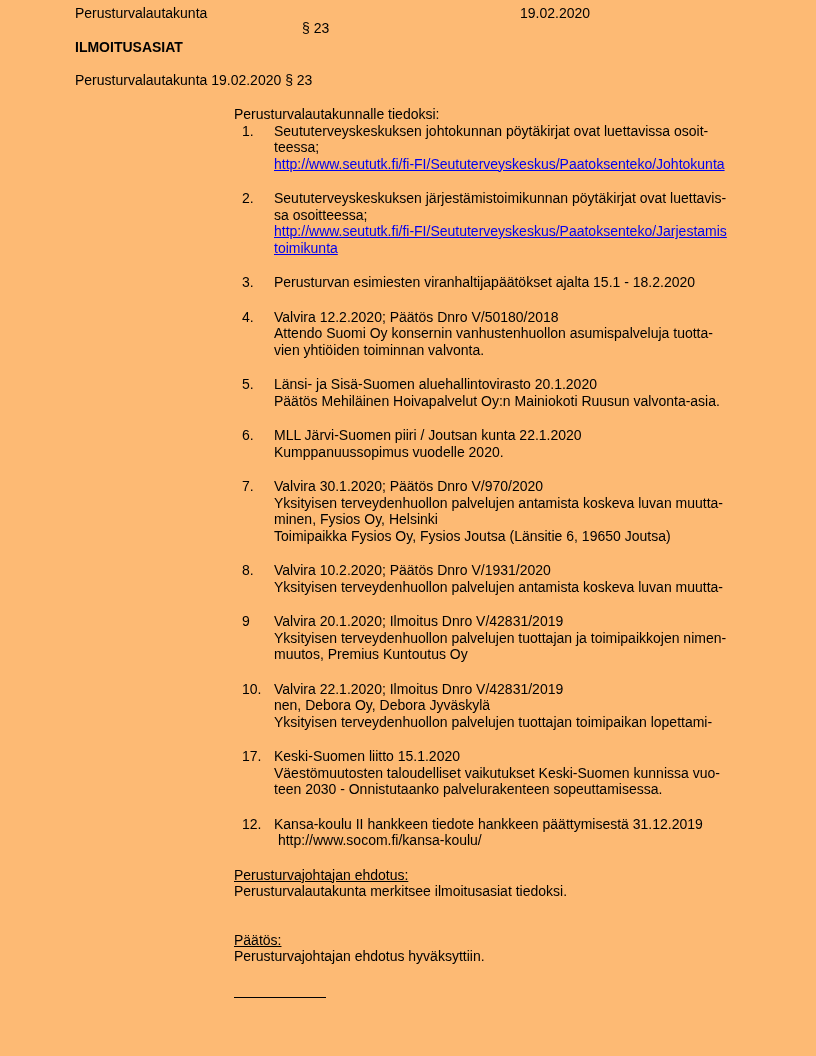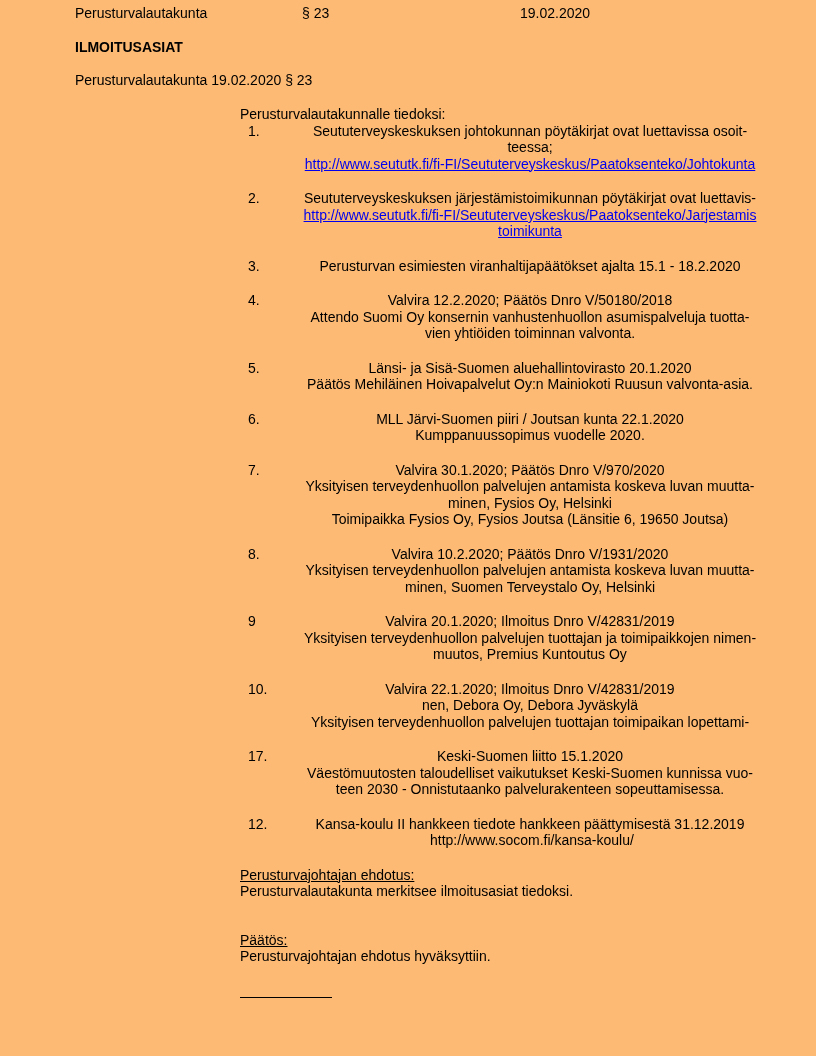--- a/index.html
+++ b/index.html
@@ -13,45 +13,45 @@
     height: 1056px;
     background: #fdba74;
     font-family: "Liberation Sans", "DejaVu Sans", sans-serif;
     font-size: 14px;
     line-height: 16.5px;
     color: #000000;
     overflow: hidden;
   }
   .abs { position: absolute; white-space: pre; }
   .hdr-committee { left: 75px;  top: 5px; }
-  .hdr-section   { left: 302px; top: 5px; }
+  .hdr-section   { left: 302px; top: 20px; }
   .hdr-date      { left: 520px; top: 5px; }
   .doc-title     { left: 75px;  top: 39px; font-weight: bold; }
   .meeting-line  { left: 75px;  top: 72px; }
 
   .content {
     position: absolute;
-    left: 240px;
+    left: 234px;
     top: 106px;
     width: 540px;
   }
   .intro { white-space: pre; }
   .item {
     display: flex;
     margin-bottom: 18px;
   }
   .item:first-child { margin-top: 0; }
   .list { margin-top: 0; }
   .num {
     flex: 0 0 40px;
     box-sizing: border-box;
     padding-left: 8px;
     white-space: pre;
   }
-  .lines { flex: 1 1 auto; min-width: 0; text-align: center; }
+  .lines { flex: 1 1 auto; min-width: 0; }
   .doc-line { white-space: pre; }
   a.doc-link {
     display: block;
     color: #0000ee;
     white-space: pre;
     cursor: pointer;
   }
   .para { margin-top: 3px; }
   .para.decision { margin-top: 32px; }
   .underlined { text-decoration: underline; white-space: pre; }
@@ -86,20 +86,21 @@
             <div class="doc-line">Seututerveyskeskuksen johtokunnan pöytäkirjat ovat luettavissa osoit-</div>
             <div class="doc-line">teessa;</div>
             <a href="#" class="doc-link">http://www.seututk.fi/fi-FI/Seututerveyskeskus/Paatoksenteko/Johtokunta</a>
           </div>
   </div>
 
   <div class="item">
     <div class="num">2.</div>
     <div class="lines">
             <div class="doc-line">Seututerveyskeskuksen järjestämistoimikunnan pöytäkirjat ovat luettavis-</div>
+            <div class="doc-line">sa osoitteessa;</div>
             <a href="#" class="doc-link">http://www.seututk.fi/fi-FI/Seututerveyskeskus/Paatoksenteko/Jarjestamis</a>
             <a href="#" class="doc-link">toimikunta</a>
           </div>
   </div>
 
   <div class="item">
     <div class="num">3.</div>
     <div class="lines">
             <div class="doc-line">Perusturvan esimiesten viranhaltijapäätökset ajalta 15.1 - 18.2.2020</div>
           </div>
@@ -138,21 +139,20 @@
             <div class="doc-line">minen, Fysios Oy, Helsinki</div>
             <div class="doc-line">Toimipaikka Fysios Oy, Fysios Joutsa (Länsitie 6, 19650 Joutsa)</div>
           </div>
   </div>
 
   <div class="item">
     <div class="num">8.</div>
     <div class="lines">
             <div class="doc-line">Valvira 10.2.2020; Päätös Dnro V/1931/2020</div>
             <div class="doc-line">Yksityisen terveydenhuollon palvelujen antamista koskeva luvan muutta-</div>
-            <div class="doc-line">minen, Suomen Terveystalo Oy, Helsinki</div>
           </div>
   </div>
 
   <div class="item">
     <div class="num">9</div>
     <div class="lines">
             <div class="doc-line">Valvira 20.1.2020; Ilmoitus Dnro V/42831/2019</div>
             <div class="doc-line">Yksityisen terveydenhuollon palvelujen tuottajan ja toimipaikkojen nimen-</div>
             <div class="doc-line">muutos, Premius Kuntoutus Oy</div>
           </div>

